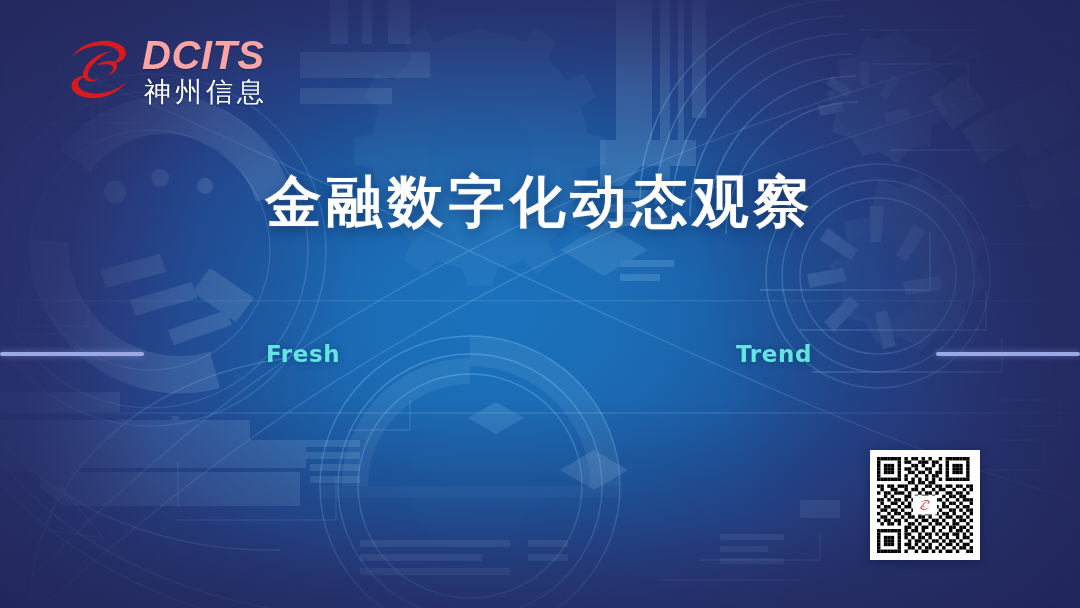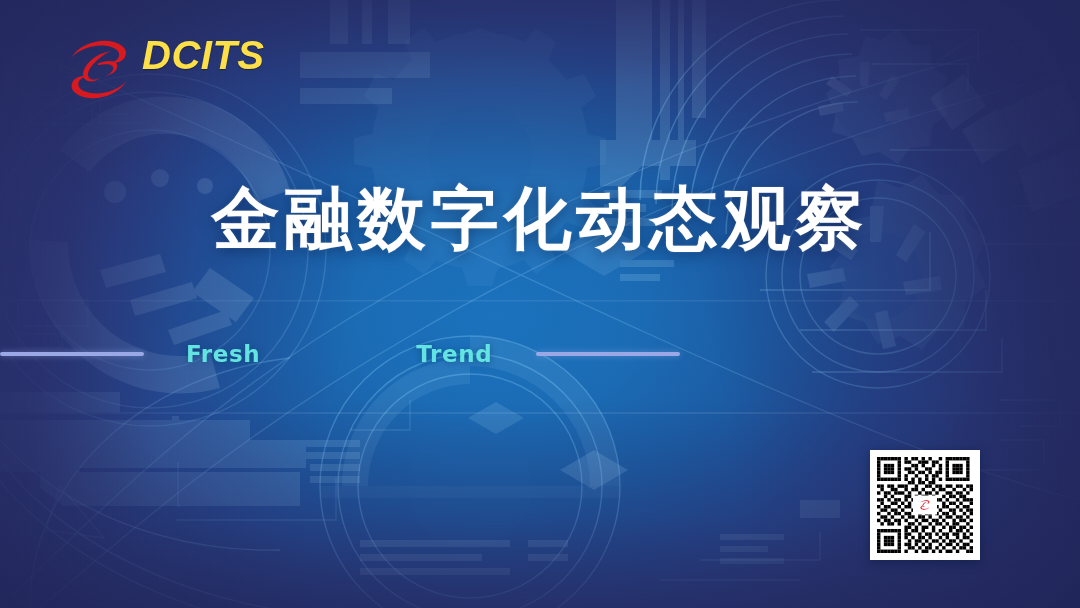--- a/index.html
+++ b/index.html
@@ -45,21 +45,21 @@
   
   #logo{
     position:absolute; left:64px; top:33px;
     width:215px; height:78px;
   }
   #logo .mark{
     position:absolute; left:0; top:4px; width:70px; height:66px;
   }
   #logo .wordmark{
     position:absolute; left:78px; top:2px;
-    color:#fde047;
+    color:#fca5a5;
     font-size:40px;
     font-weight:bold;
     font-style:italic;
     letter-spacing:0.5px;
     font-family:"Liberation Sans","DejaVu Sans",sans-serif;
     line-height:1;
     text-shadow:0 1px 1px rgba(0,0,0,0.35);
   }
   #logo .cn{
     position:absolute; left:80px; top:45px;
@@ -68,40 +68,40 @@
     font-weight:500;
     letter-spacing:4px;
     line-height:1;
     font-family:"DejaVu Sans","Liberation Sans",sans-serif;
     text-shadow:0 1px 2px rgba(0,20,60,0.5);
   }
 
   
   #title{
     position:absolute;
-    left:0; right:0; top:183px;
+    left:0; right:0; top:173px;
     text-align:center;
     color:#ffffff;
-    font-size:68px;
+    font-size:56px;
     font-weight:bold;
     letter-spacing:5px;
     line-height:1.05;
     font-family:"DejaVu Sans","Liberation Sans",sans-serif;
     text-shadow:0 3px 14px rgba(8,30,75,0.55), 0 0 2px rgba(255,255,255,0.25);
     white-space:nowrap;
   }
 
   
   #tagline{
     position:absolute;
     left:0; right:0; top:340px;
     height:28px;
     display:flex;
     align-items:center;
-    justify-content:flex-start;
+    justify-content:space-between;
   }
   #tagline .rule{
     height:4px;
     width:144px;
     background:#9aa9e6;
     border-radius:2px;
     box-shadow:0 0 6px rgba(160,180,240,0.45);
     flex:none;
   }
   #tagline .rule.left{ margin-right:42px; }
@@ -378,20 +378,21 @@
       <svg width="70" height="66" viewBox="0 0 70 66" xmlns="http://www.w3.org/2000/svg" aria-hidden="true">
         <g fill="#d71920">
           <path d="M7.5 20.5 C15 7.5, 35 1, 50 5 C60 7.8, 64 14, 61 20 C58.5 25, 51 27, 44.5 26 C50 25.4, 54 22.8, 55 19.2 C56.3 14.4, 51.2 10.2, 43 9 C29.5 7, 14.5 12.6, 7.5 20.5 Z"></path>
           <path d="M62 44.5 C54.5 57.5, 34.5 64, 19.5 60 C9.5 57.2, 5.5 51, 8.5 45 C11 40, 18.5 38, 25 39 C19.5 39.6, 15.5 42.2, 14.5 45.8 C13.2 50.6, 18.3 54.8, 26.5 56 C40 58, 55 52.4, 62 44.5 Z"></path>
           <path d="M47 14 C40 17, 33.5 22, 28.5 28 C24 33.5, 22.5 38.5, 25.5 41.2 C27.8 43.3, 32 43, 35.5 41 C32.8 43.8, 28 45.2, 24 44 C18.5 42.4, 17.5 36.5, 21.5 29.8 C26 22.2, 35.5 15.8, 47 14 Z"></path>
           <path d="M34 26.5 C39.5 24, 45.5 23.2, 49.5 24.6 C53.5 26, 54.5 29.4, 52 33 C49.8 36.2, 45 38.6, 40 39.4 C44 38.2, 47.2 36, 48.6 33.4 C50.2 30.4, 48.8 28, 45 27.4 C41.8 26.9, 37.8 27.2, 34 28.2 Z"></path>
         </g>
       </svg>
     </div>
     <div class="wordmark">DCITS</div>
+    <div class="cn">神州信息</div>
   </div>
 
   <h1 id="title">金融数字化动态观察</h1>
 
   <div id="tagline">
     <span class="rule left"></span>
     <span class="word">Fresh</span>
     <span class="gap"></span>
     <span class="gap"></span>
     <span class="word">Trend</span>

